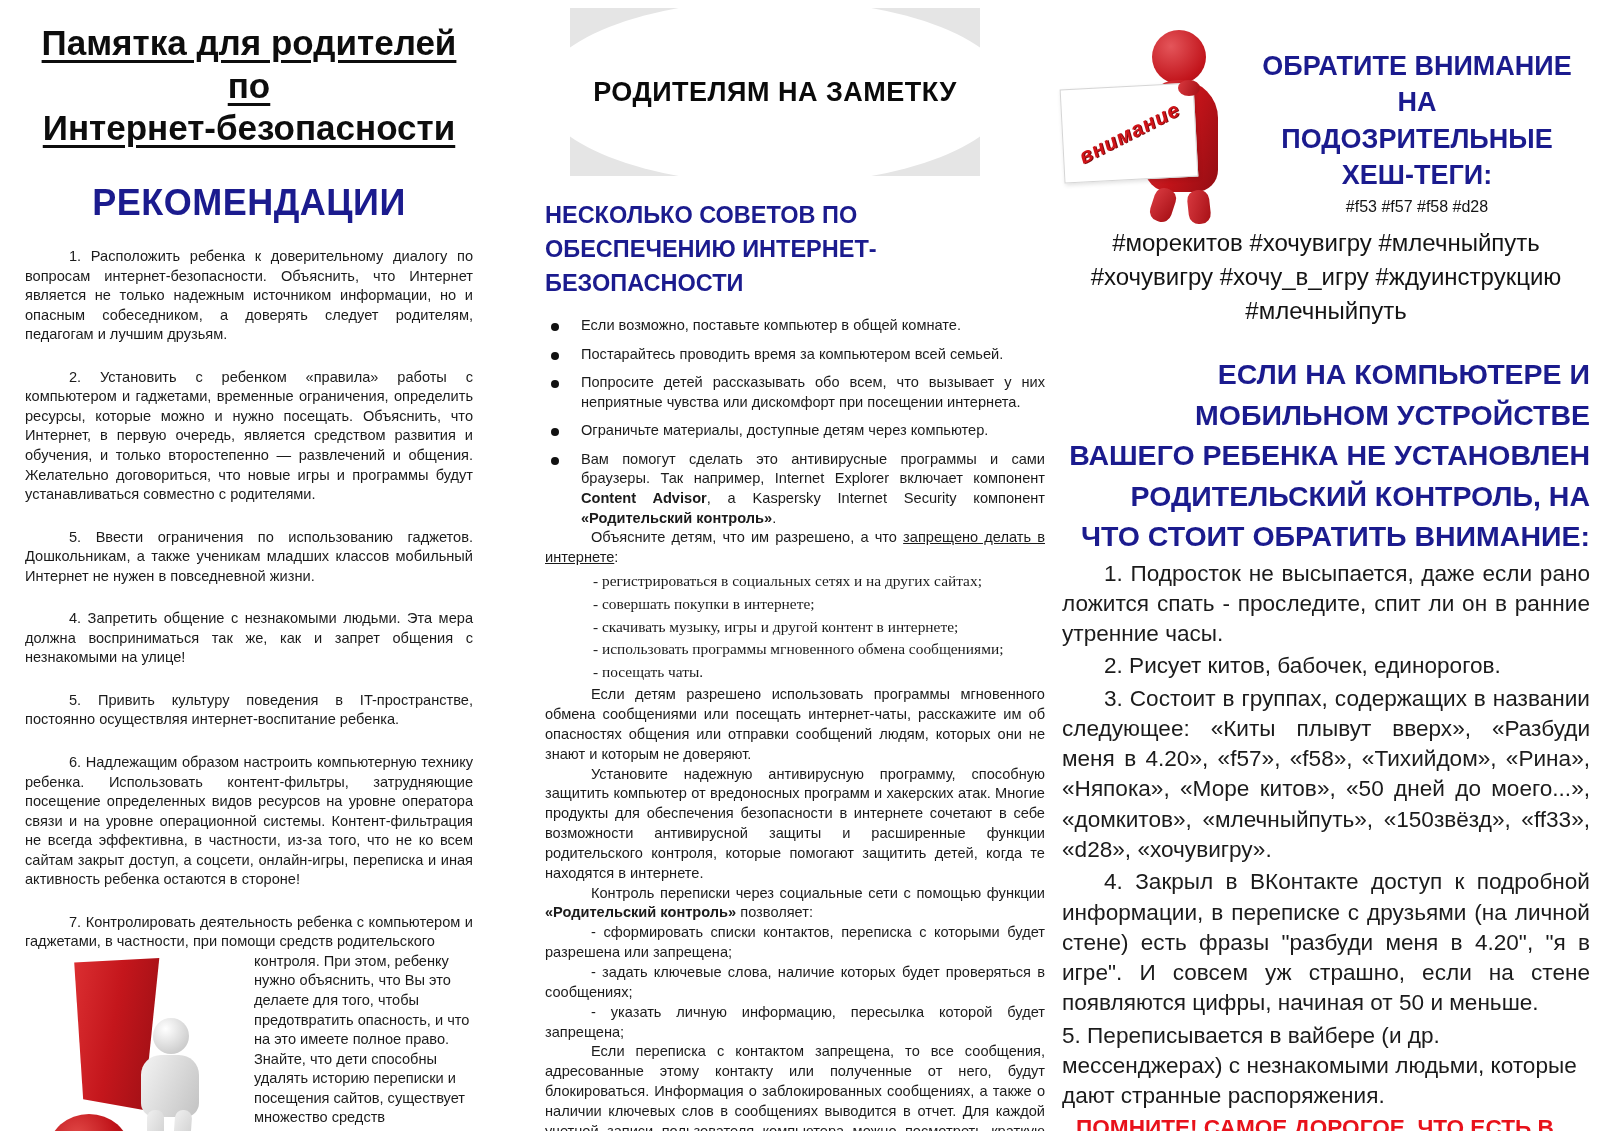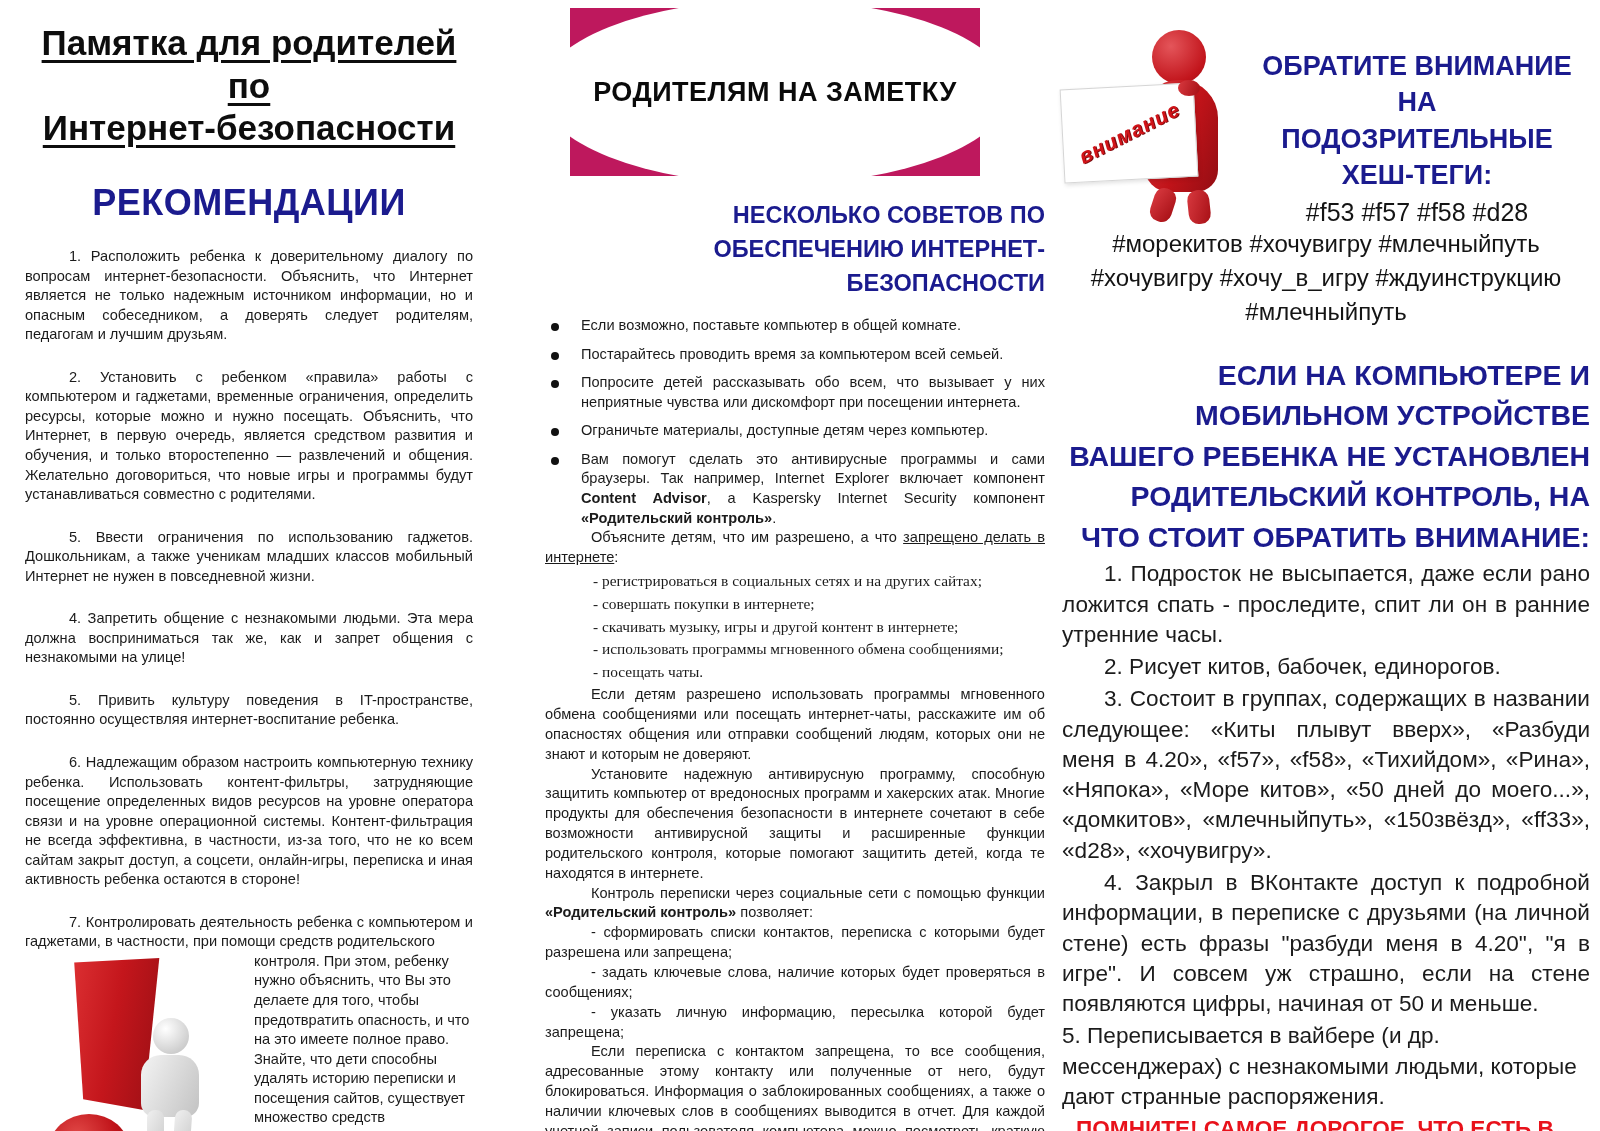--- a/index.html
+++ b/index.html
@@ -30,25 +30,25 @@
     background:radial-gradient(circle at 35% 32%,#e24a48 0%,#c01319 55%,#870b10 100%);}
   .man-head{position:absolute;left:120px;top:60px;width:36px;height:36px;border-radius:50%;
     background:radial-gradient(circle at 35% 30%,#ffffff,#c9c9c9 80%);}
   .man-torso{position:absolute;left:108px;top:97px;width:58px;height:62px;border-radius:20px 20px 14px 14px;
     background:linear-gradient(115deg,#f4f4f4,#c2c2c2);}
   .man-leg{position:absolute;top:152px;width:17px;height:70px;border-radius:8px;
     background:linear-gradient(115deg,#f0f0f0,#bdbdbd);}
   .man-leg.l1{left:114px;} .man-leg.l2{left:140px;transform:rotate(4deg);}
 
   
-  .banner{position:relative;margin-left:25px;width:410px;height:168px;background:#be185d;overflow:hidden;}
+  .banner{position:relative;margin-left:25px;width:410px;height:168px;background:#e5e5e5;overflow:hidden;}
   .banner-oval{position:absolute;left:-7%;top:-5%;width:114%;height:110%;background:#fff;border-radius:50%;}
   .banner-text{position:absolute;left:0;top:0;width:100%;height:100%;display:flex;align-items:center;justify-content:center;
     font-size:27px;font-weight:bold;color:#0a0a0a;letter-spacing:.5px;}
-  .mid-heading{margin-top:22px;text-align:right;font-size:23.5px;font-weight:bold;color:#1b1b8e;line-height:1.45;}
+  .mid-heading{margin-top:22px;text-align:left;font-size:23.5px;font-weight:bold;color:#1b1b8e;line-height:1.45;}
   .bullets{margin-top:16px;}
   .bullet{display:flex;margin-top:9px;}
   .bullet-dot{flex:0 0 8px;width:8px;height:8px;border-radius:50%;background:#111;margin:7px 22px 0 6px;}
   .bullet-text{flex:1;font-size:14.6px;line-height:1.34;text-align:justify;}
   .mpara{font-size:14.6px;line-height:1.36;text-align:justify;text-indent:46px;}
   .underlined{text-decoration:underline;}
   .bold{font-weight:bold;}
   .serif-list{margin:2px 0 2px 48px;font-family:"Liberation Serif",serif;font-size:15.4px;line-height:1.42;}
   .serif-list div{margin-top:1px;}
 
@@ -63,21 +63,21 @@
   .att-leg.a1{right:70px;top:158px;transform:rotate(18deg);}
   .att-leg.a2{right:34px;top:160px;transform:rotate(-6deg);}
   .att-card{position:absolute;left:0;top:56px;width:132px;height:92px;background:#fff;border:1px solid #d5d5d5;
     transform:rotate(-3deg);box-shadow:1px 2px 4px rgba(0,0,0,.12);display:flex;align-items:center;justify-content:center;}
   .att-card span{display:inline-block;transform:rotate(-24deg);font-size:21px;font-weight:bold;font-style:italic;
     color:#d11318;text-shadow:1px 1px 0 #7a0b0e;letter-spacing:1px;}
   .att-hand{position:absolute;left:116px;top:50px;width:22px;height:16px;border-radius:50%;
     background:linear-gradient(110deg,#d93a40,#a60f15);}
   .att-heading{flex:1;text-align:center;margin-top:18px;}
   .att-heading-line{font-size:27px;font-weight:bold;color:#1b1b8e;line-height:1.35;}
-  .hash-inline{margin-top:4px;font-size:25px;color:#141414;}
+  .hash-inline{margin-top:4px;font-size:16px;color:#141414;}
   .hash-line{text-align:center;font-size:24px;color:#141414;line-height:1.42;}
   .warn-heading{margin-top:26px;text-align:right;}
   .warn-heading-line{font-size:28.5px;font-weight:bold;color:#1b1b8e;line-height:1.42;}
   .ritem{font-size:22.6px;line-height:1.34;text-align:justify;text-indent:42px;margin-top:2px;}
   .ritem.noindent{text-indent:0;text-align:left;}
   .reminder{margin-top:2px;padding-left:14px;font-size:22.6px;font-weight:bold;color:#e8121b;line-height:1.3;}
 </style>
 </head>
 <body>
 

